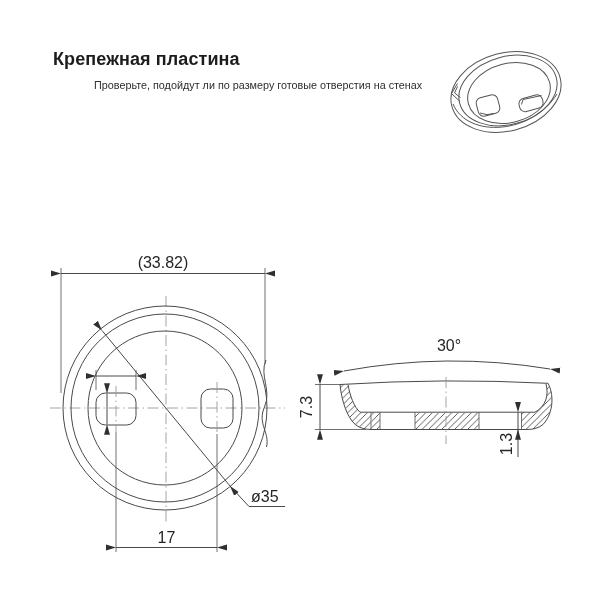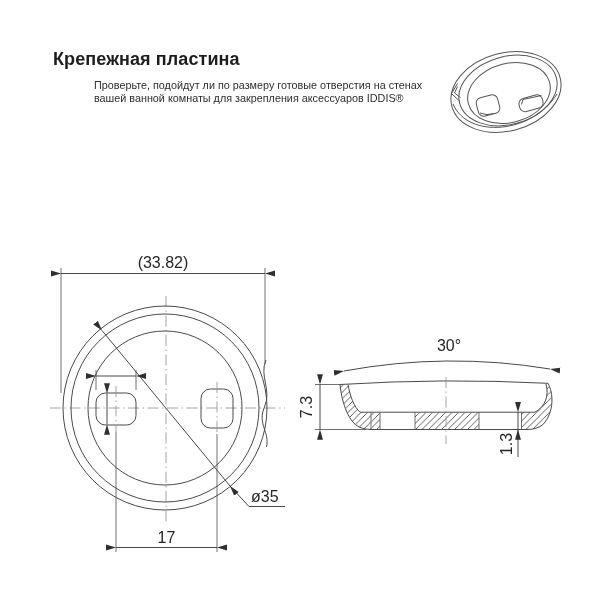--- a/index.html
+++ b/index.html
@@ -24,21 +24,20 @@
 </style>
 </head>
 <body>
 
 <div class="page">
 
   <div class="header">
     <h1 class="title">Крепежная пластина</h1>
     <div class="sub">
       <div>Проверьте, подойдут ли по размеру готовые отверстия на стенах</div>
-      <div>вашей ванной комнаты для закрепления аксессуаров IDDIS®</div>
     </div>
   </div>
 
   <svg class="drawing" width="600" height="600" viewBox="0 0 600 600">
     <defs>
       <marker id="arr" viewBox="0 0 10 8" refX="0.3" refY="4" markerWidth="10.5" markerHeight="8.4" markerUnits="userSpaceOnUse" orient="auto-start-reverse">
         <path d="M0.3,4 L10,1.2 L10,6.8 Z" fill="#2f2f2f"></path>
       </marker>
       <pattern id="hatch" patternUnits="userSpaceOnUse" width="6.5" height="6.5">
         <path d="M-1,7.5 L7.5,-1" stroke="#4a4a4a" stroke-width="0.9"></path>

